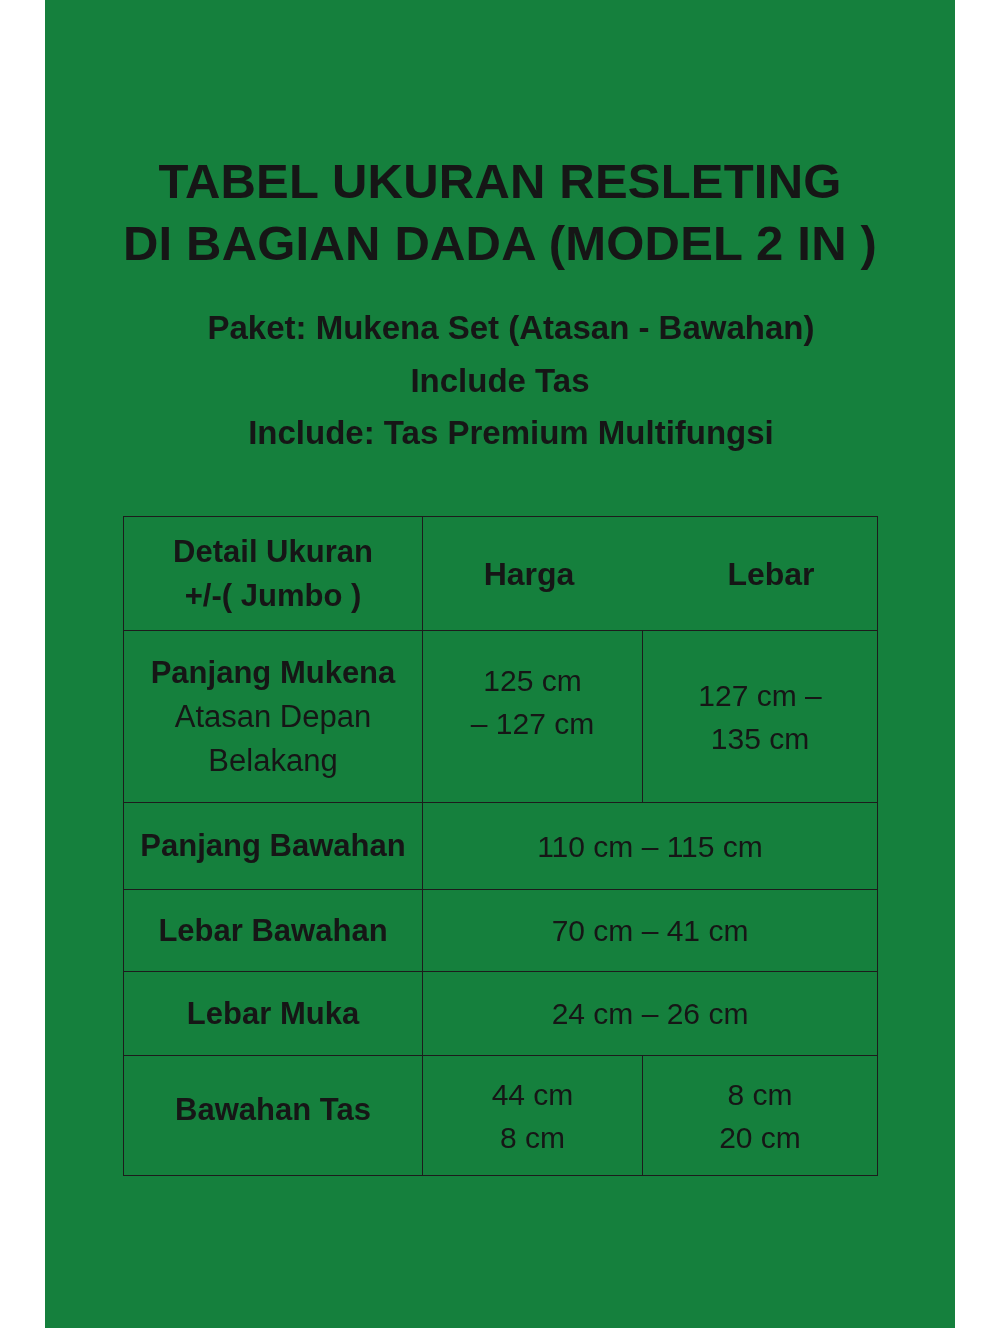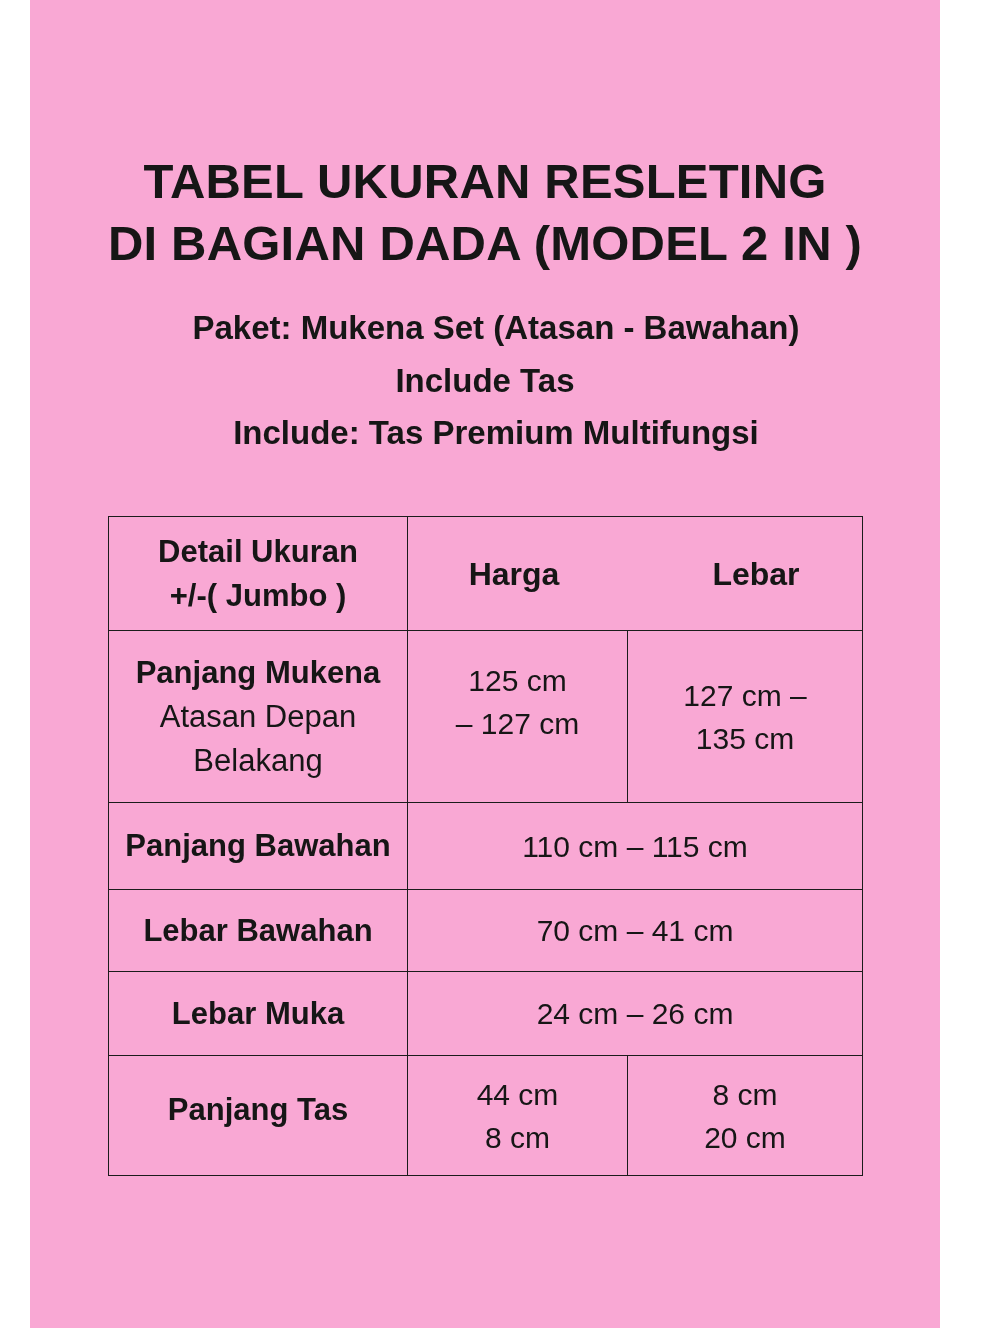--- a/index.html
+++ b/index.html
@@ -6,23 +6,23 @@
     body {
       width: 995px; height: 1328px;
       background: #ffffff;
       position: relative;
       overflow: hidden;
       font-family: "Liberation Sans", "DejaVu Sans", sans-serif;
       color: #161616;
     }
     .card {
       position: absolute;
-      left: 30px; top: 0;
+      left: 45px; top: 0;
       width: 910px; height: 1328px;
-      background: #f9a8d4;
+      background: #15803d;
     }
     .title {
       position: absolute;
       left: 0; right: 0;
       top: 150px;
       text-align: center;
       font-weight: 700;
       font-size: 49px;
       line-height: 62px;
       letter-spacing: 0.2px;
@@ -126,21 +126,21 @@
       <td class="label">Lebar Bawahan</td>
       <td colspan="2" class="val">70 cm – 41 cm</td>
     </tr>
 
     <tr style="height:84px">
       <td class="label">Lebar Muka</td>
       <td colspan="2" class="val">24 cm – 26 cm</td>
     </tr>
 
     <tr style="height:120px">
-      <td class="label" style="padding-bottom:12px">Panjang Tas</td>
+      <td class="label" style="padding-bottom:12px">Bawahan Tas</td>
       <td class="val">
         <span>44 cm</span>
         <span>8 cm</span>
       </td>
       <td class="val">
         <span>8 cm</span>
         <span>20 cm</span>
       </td>
     </tr>
   </tbody>

